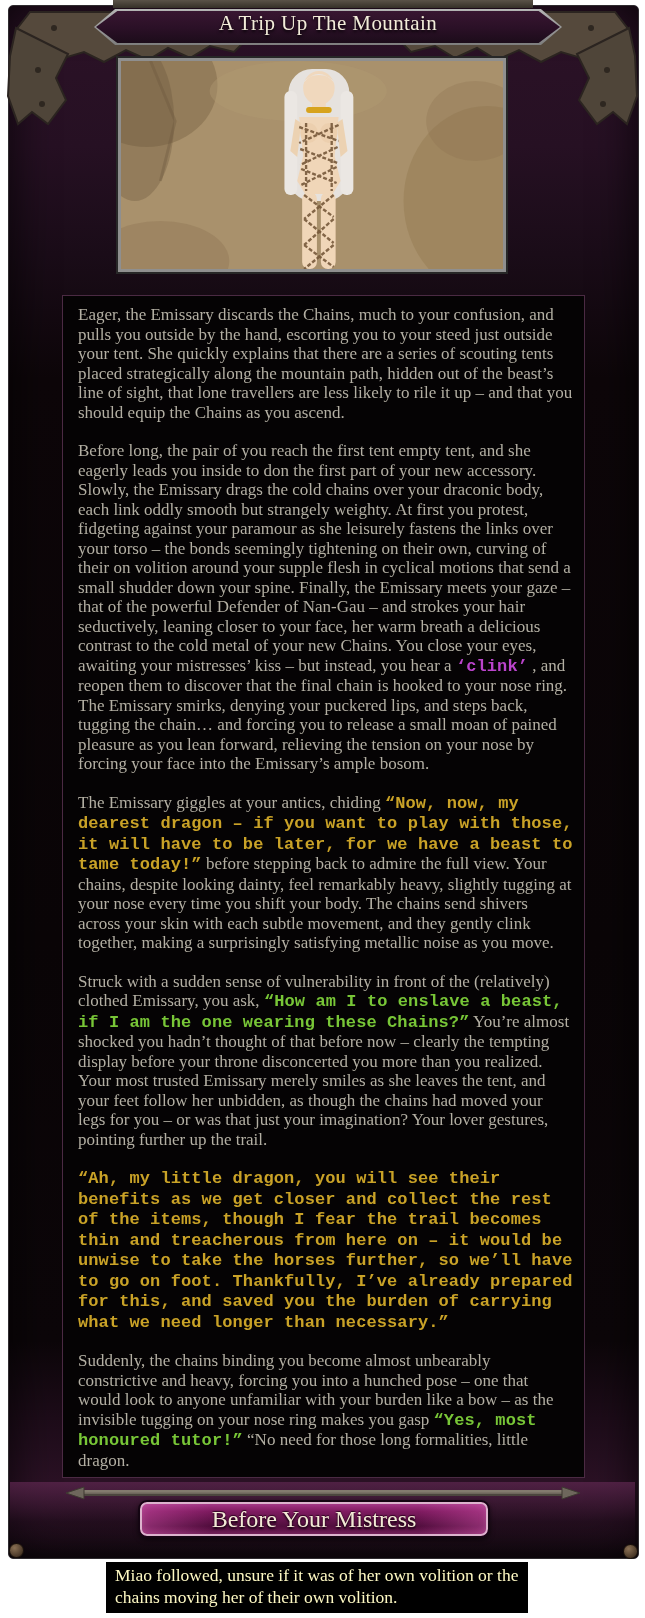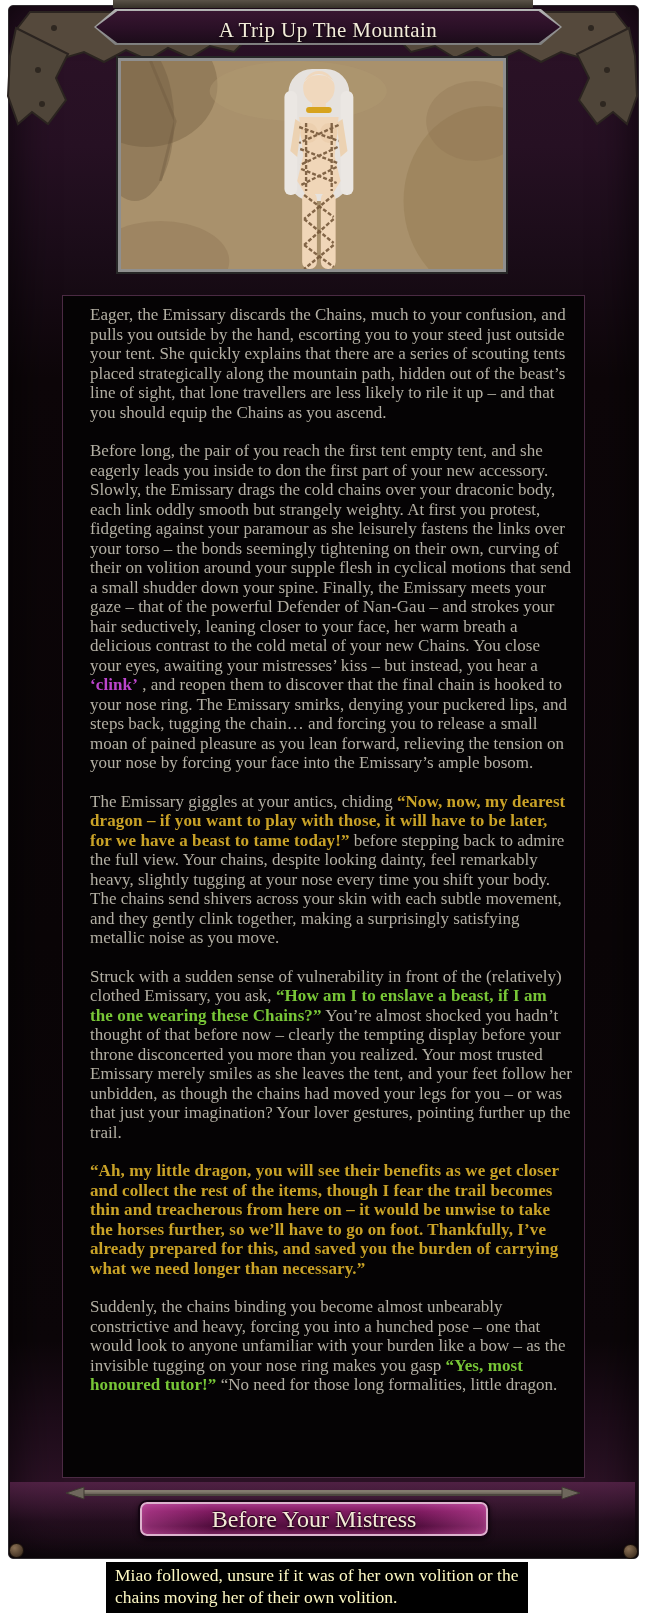--- a/index.html
+++ b/index.html
@@ -33,21 +33,21 @@
   
   .banner{
     position:absolute;left:94px;top:9px;width:468px;height:36px;
     clip-path:polygon(0% 50%,4.5% 0%,95.5% 0%,100% 50%,95.5% 100%,4.5% 100%);
     background:linear-gradient(180deg,#b5b5b5,#7e7e7e);
   }
   .banner-inner{
     position:absolute;left:2px;top:2px;width:464px;height:32px;
     clip-path:polygon(0% 50%,4.6% 0%,95.4% 0%,100% 50%,95.4% 100%,4.6% 100%);
     background:linear-gradient(180deg,#381631 0%,#2a1026 55%,#1c0c1a 100%);
-    display:flex;align-items:flex-end;justify-content:center;
+    display:flex;align-items:flex-start;justify-content:center;
   }
   .banner-title{
     color:#f2ecd9;font-size:21px;letter-spacing:.4px;
     text-shadow:0 2px 3px rgba(0,0,0,.9);
   }
   
   .scene-frame{
     position:absolute;left:118px;top:58px;width:388px;height:214px;
     border:3px solid #8f8f8f;box-sizing:border-box;
     box-shadow:0 0 0 2px #272727, inset 0 0 0 2px #2b2b2b;
@@ -55,25 +55,25 @@
   }
   .scene-frame svg{display:block;width:100%;height:100%;}
   
   .story-box{
     position:absolute;left:62px;top:295px;width:523px;height:1183px;
     box-sizing:border-box;background:#050304;
     border:1px solid #4b2a43;
     padding:9px 11px;overflow:hidden;
   }
   .story-para{
-    margin:0 0 19px 16px;
+    margin:0 0 19px 4px;
     color:#b3afa3;font-size:17px;line-height:19.5px;
   }
   .story-para:last-child{margin-bottom:0;}
-  .story-para b{letter-spacing:.1px;}
+  .story-para b{letter-spacing:.1px;font-family:Liberation Mono, monospace;}
   
   .divider{position:absolute;left:66px;top:1486px;width:514px;height:14px;}
   
   .action-button{
     position:absolute;left:138px;top:1500px;width:352px;height:38px;
     box-sizing:border-box;border:2px solid #140512;border-radius:9px;
     background:
       linear-gradient(90deg, rgba(196,74,158,.55) 0%, rgba(90,18,68,0) 20%,
         rgba(90,18,68,0) 80%, rgba(196,74,158,.55) 100%),
       linear-gradient(180deg,#a63287 0%,#7c1a5e 30%,#520e3e 70%,#6d1552 100%);

